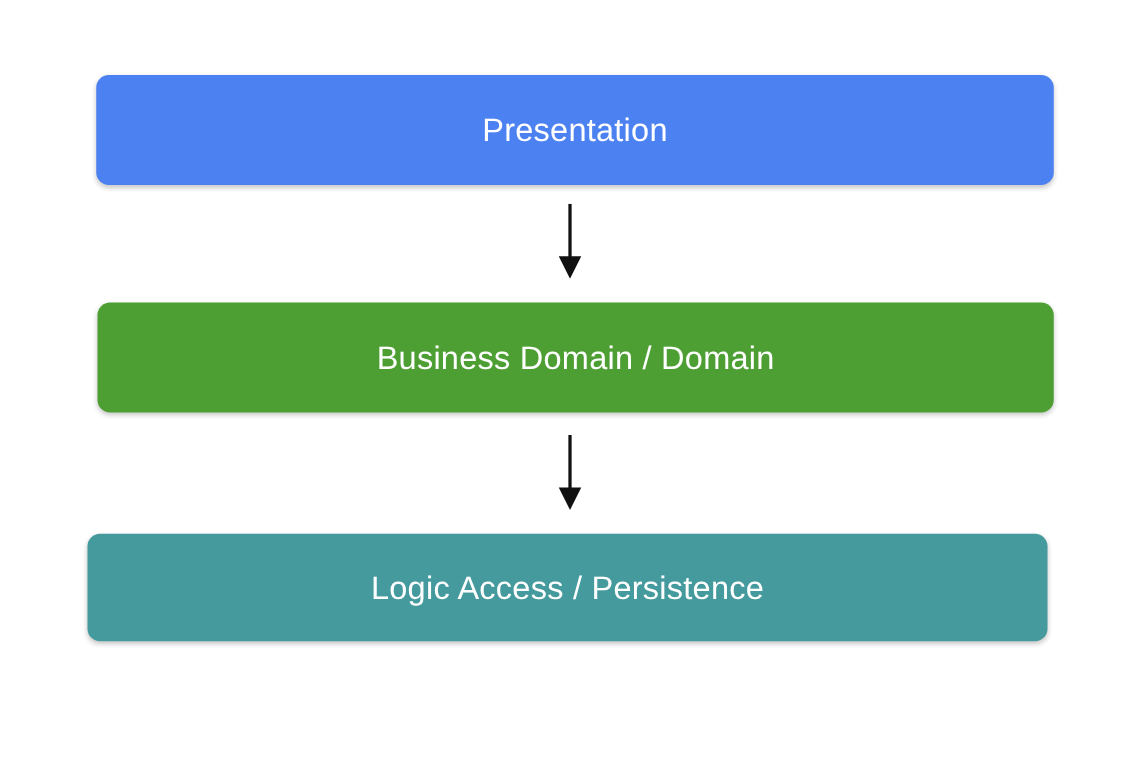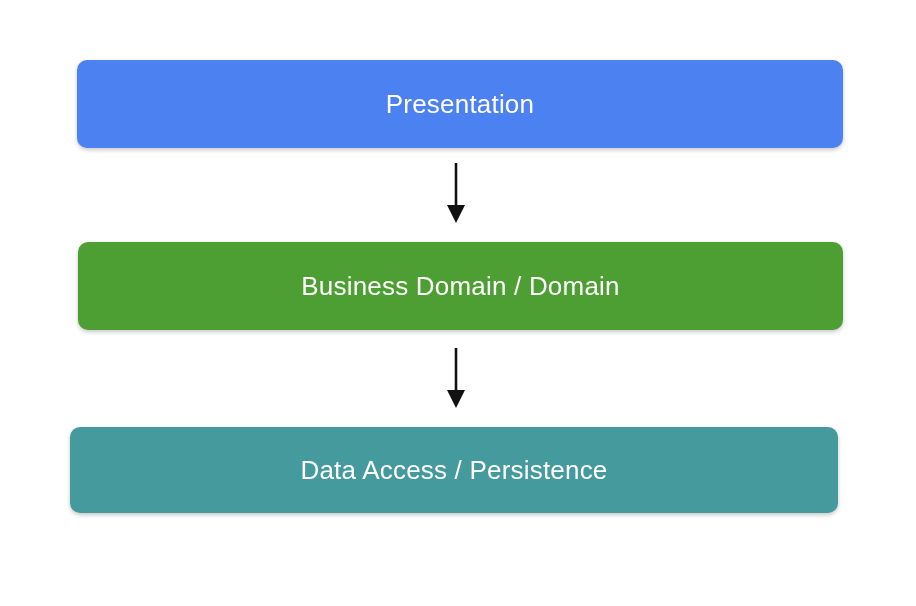--- a/index.html
+++ b/index.html
@@ -61,16 +61,16 @@
   <div class="layer-box box-business" style="background: rgb(78, 159, 51);">
     <span class="layer-label" style="color: rgb(255, 255, 255);">Business Domain / Domain</span>
   </div>
 
   <svg class="arrow arrow-2" viewBox="0 0 26 60" style="color: rgb(17, 17, 17);">
     <line x1="13" y1="0" x2="13" y2="45" stroke="currentColor" stroke-width="2.6"></line>
     <polygon points="4,42 22,42 13,60" fill="currentColor"></polygon>
   </svg>
 
   <div class="layer-box box-data" style="background: rgb(69, 154, 158);">
-    <span class="layer-label" style="color: rgb(255, 255, 255);">Data Access / Persistence</span>
+    <span class="layer-label" style="color: rgb(255, 255, 255);">Logic Access / Persistence</span>
   </div>
 
 </div>
 
 </body></html>

